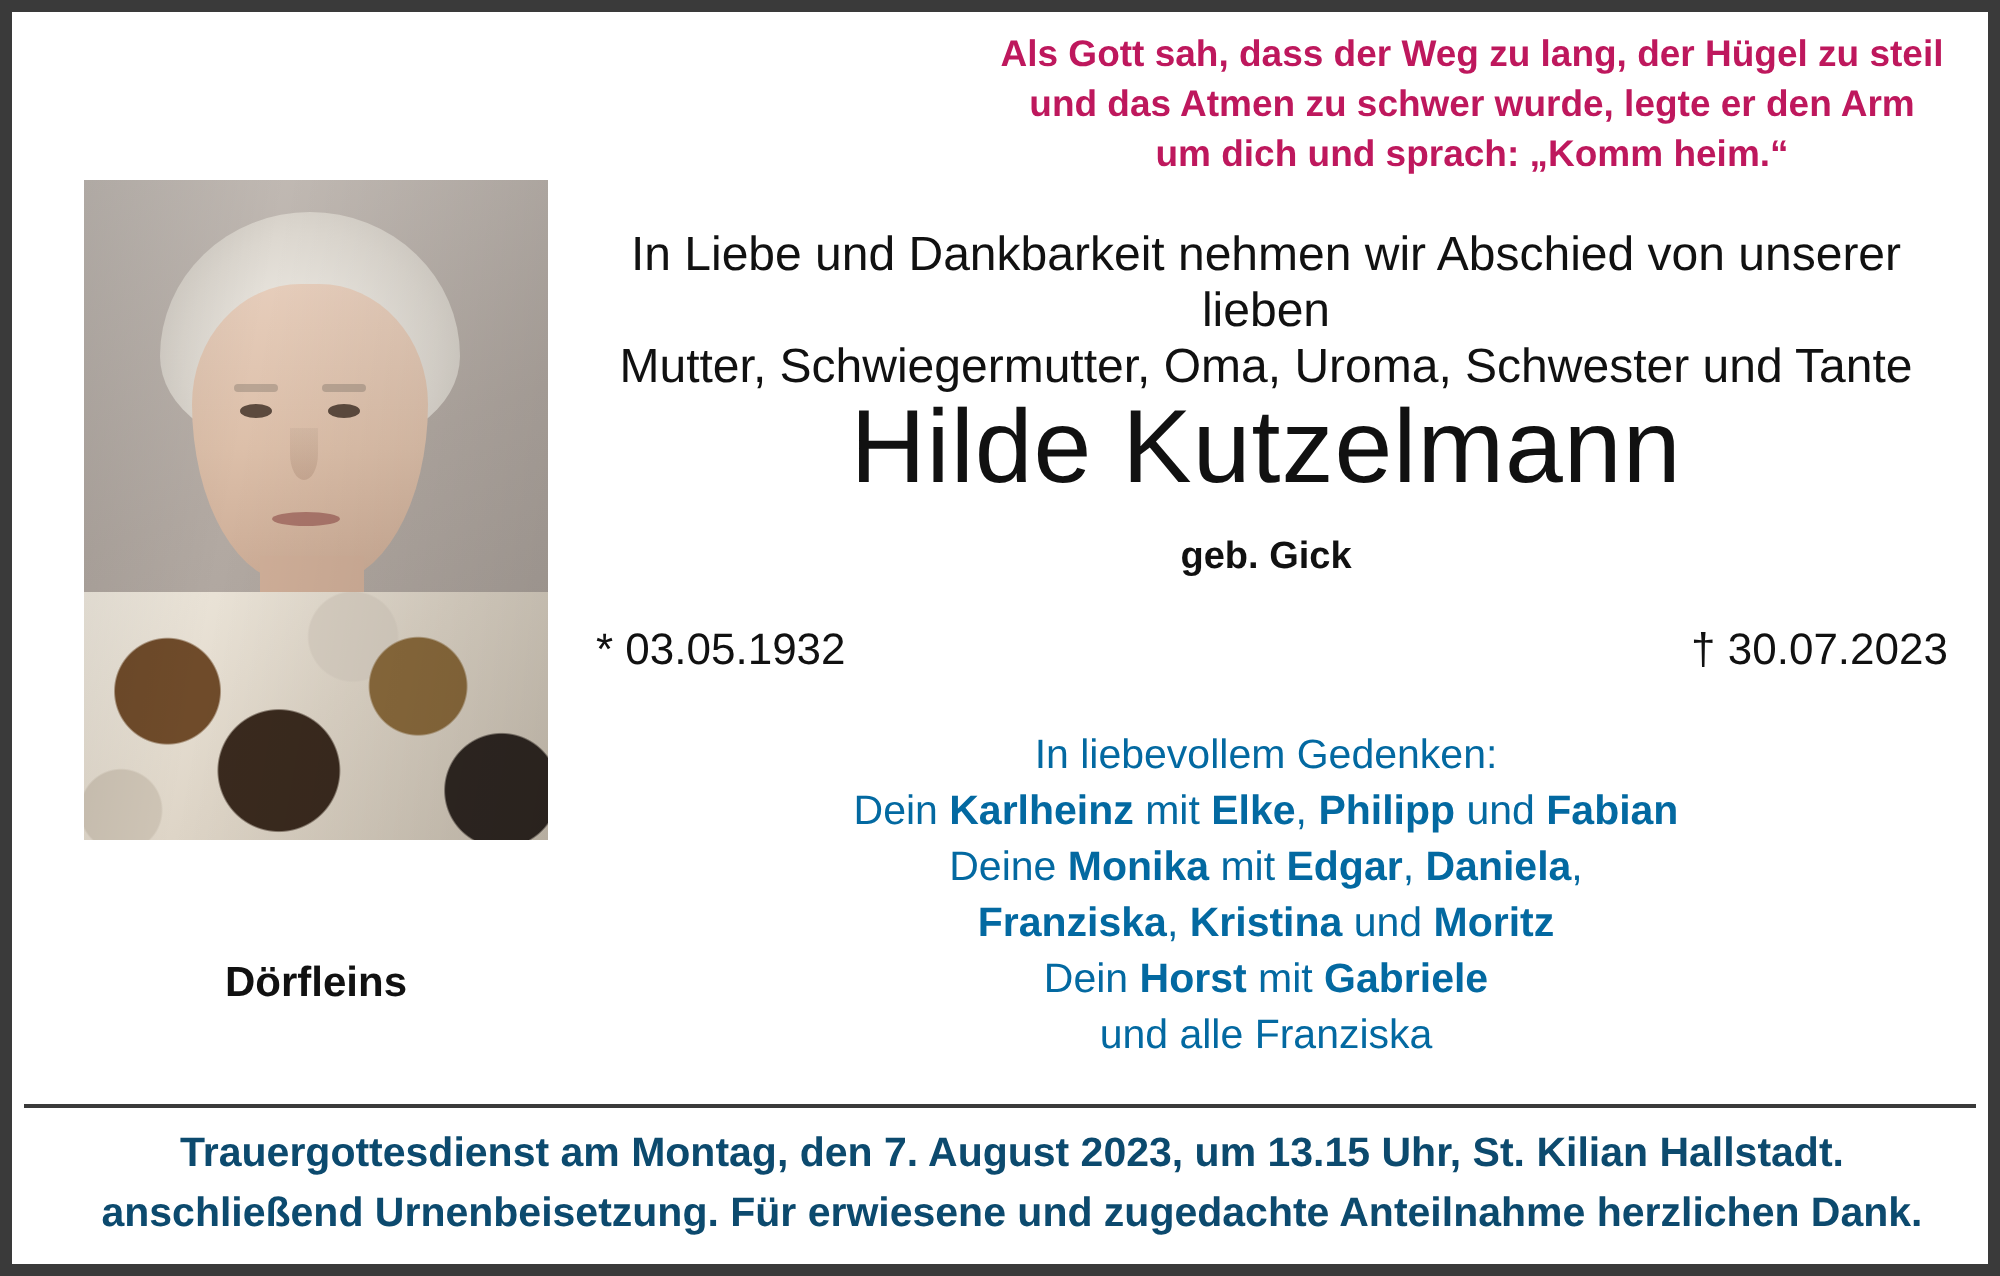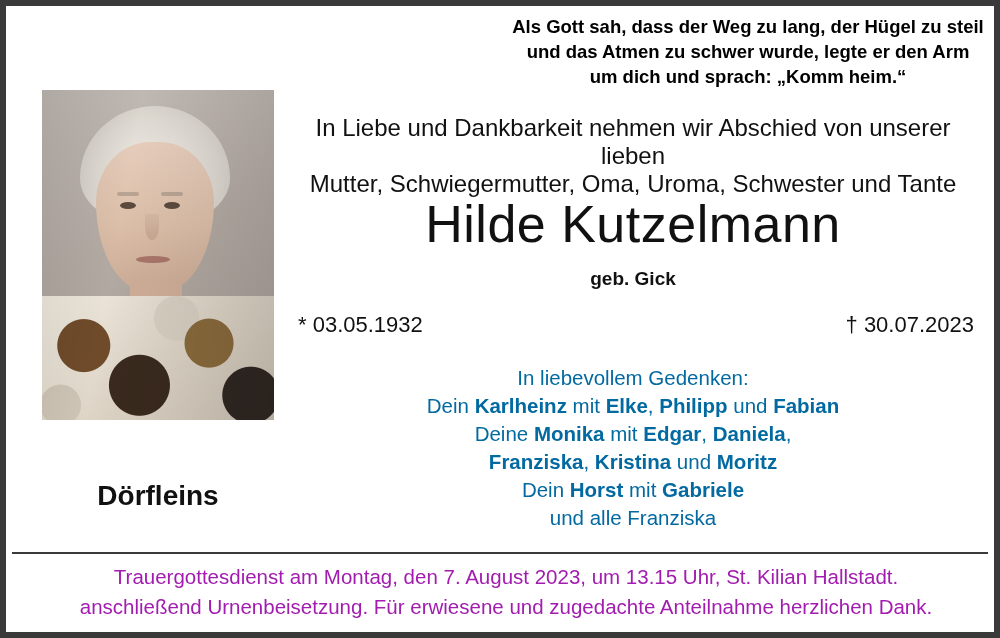--- a/index.html
+++ b/index.html
@@ -22,28 +22,28 @@
   }
   .inner {
     position: absolute;
     left: 0; top: 0; right: 0; bottom: 0;
     padding: 0;
   }
 
   
   .verse {
     position: absolute;
-    left: 492px;
+    left: 480px;
     top: 8px;
     width: 500px;
     text-align: center;
     font-size: 18.5px;
     line-height: 25px;
     font-weight: 700;
-    color: #000000;
+    color: #be185d;
   }
   .verse div { white-space: nowrap; }
 
   
   .photo-wrap {
     position: absolute;
     left: 36px;
     top: 84px;
     width: 232px;
     height: 330px;
@@ -133,21 +133,21 @@
     background: linear-gradient(100deg, rgba(0,0,0,0.10) 0%, rgba(0,0,0,0) 35%, rgba(0,0,0,0.12) 100%);
   }
 
   
   .place {
     position: absolute;
     left: 36px;
     top: 474px;
     width: 232px;
     text-align: center;
-    font-size: 28px;
+    font-size: 21px;
     font-weight: 700;
     color: #111;
   }
 
   
   .intro {
     position: absolute;
     left: 282px;
     top: 108px;
     width: 690px;
@@ -217,21 +217,22 @@
     background: #3a3a3a;
   }
   .footer {
     position: absolute;
     left: 20px;
     top: 556px;
     width: 960px;
     text-align: center;
     font-size: 20.5px;
     line-height: 30px;
-    color: #a21caf;
+    color: #0c4a6e;
+    font-weight: bold;
   }
 </style>
 </head>
 <body>
 
 <div class="obituary">
   <div class="inner">
 
     <div class="verse">
       <div>Als Gott sah, dass der Weg zu lang, der Hügel zu steil</div>

